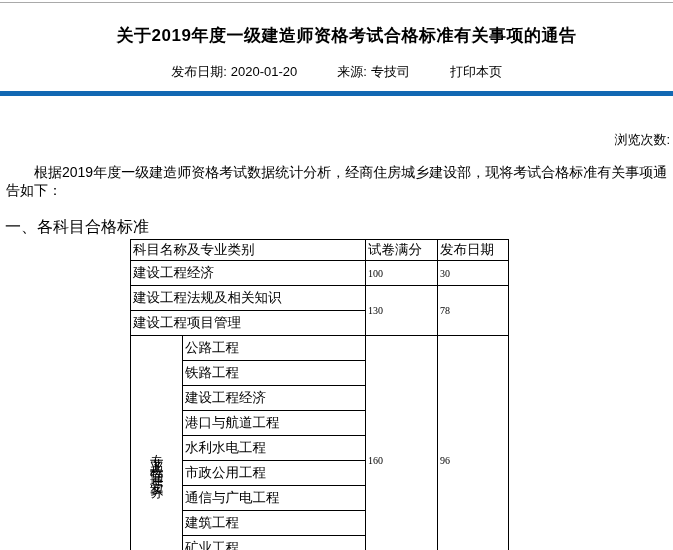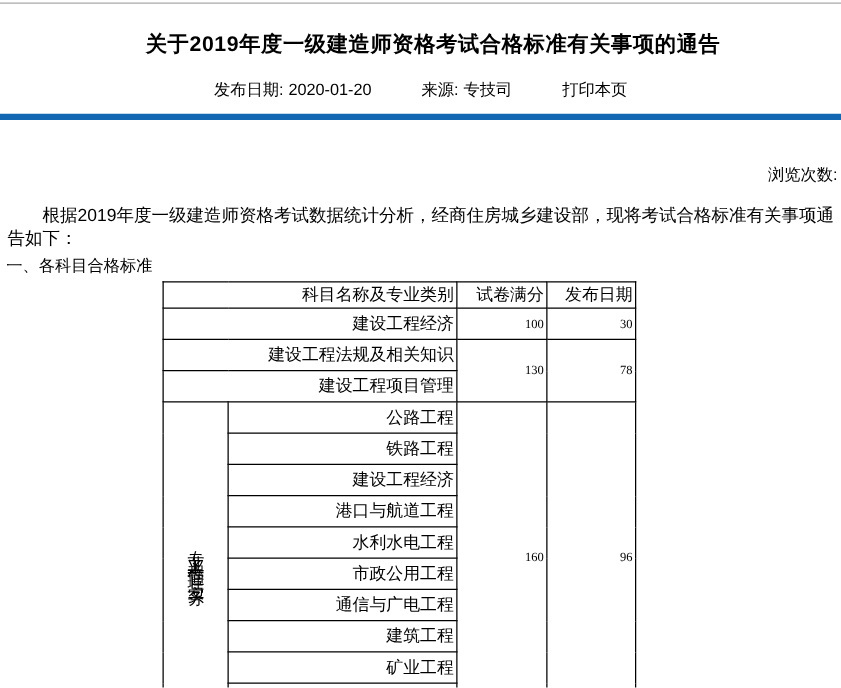--- a/index.html
+++ b/index.html
@@ -49,33 +49,33 @@
     line-height: 15px;
     padding-right: 3px;
   }
   .intro-paragraph {
     margin: 16px 4px 0 6px;
     font-size: 14px;
     line-height: 18px;
     text-indent: 2em;
   }
   .section-heading {
-    margin: 5px 0 0 5px;
-    font-size: 13px;
+    margin: 19px 0 0 5px;
+    font-size: 16px;
     line-height: 18px;
   }
   table.pass-table {
     margin: 3px 0 0 130px;
     border-collapse: collapse;
     table-layout: fixed;
     font-size: 13.5px;
   }
   table.pass-table td {
     border: 1px solid #000;
-    text-align: right;
+    text-align: left;
     vertical-align: middle;
     height: 25px;
     padding: 0 2px;
     overflow: hidden;
   }
   table.pass-table tr.header-row td { height: 21px; }
   td.num-cell {
     font-family: "Liberation Serif", "DejaVu Serif", serif;
     font-size: 10px;
   }

